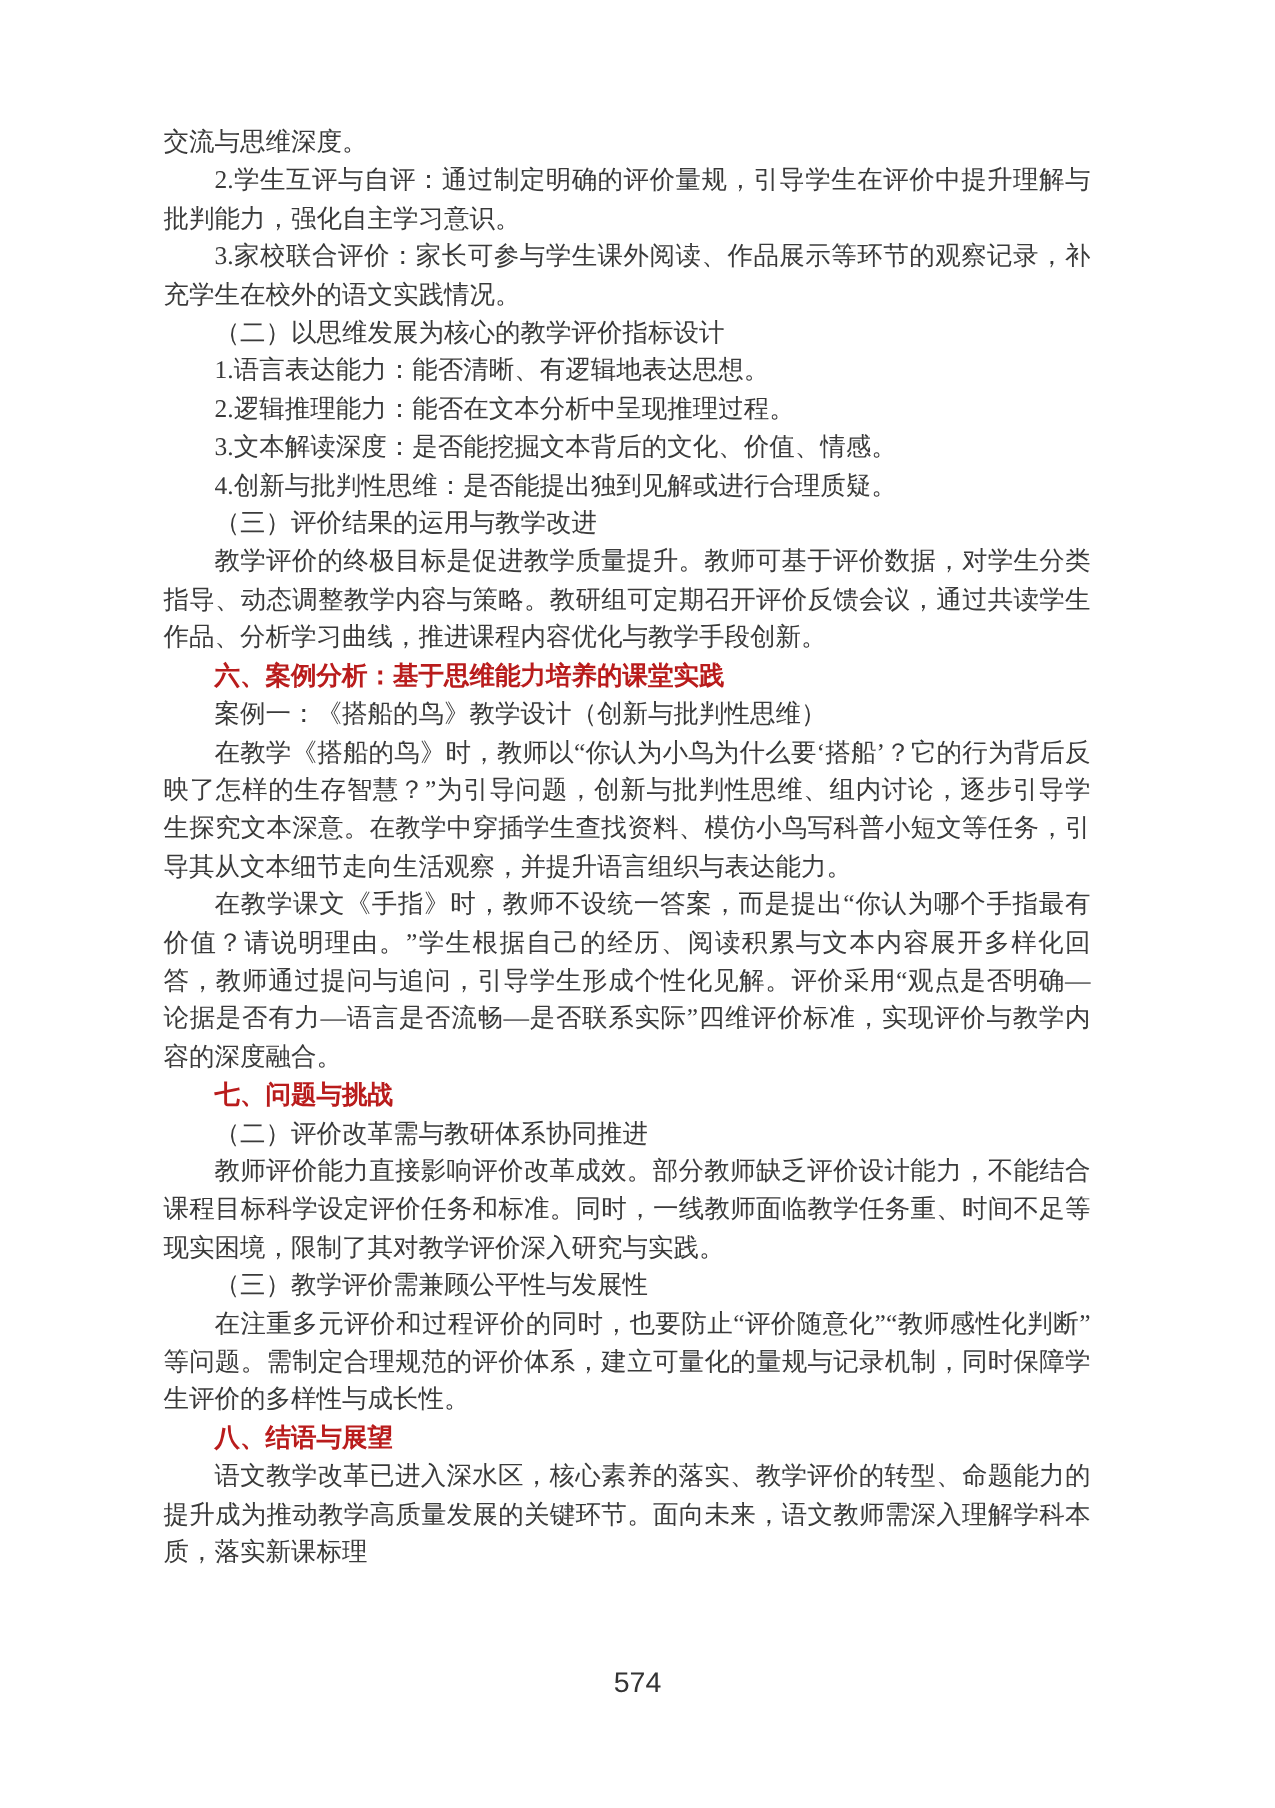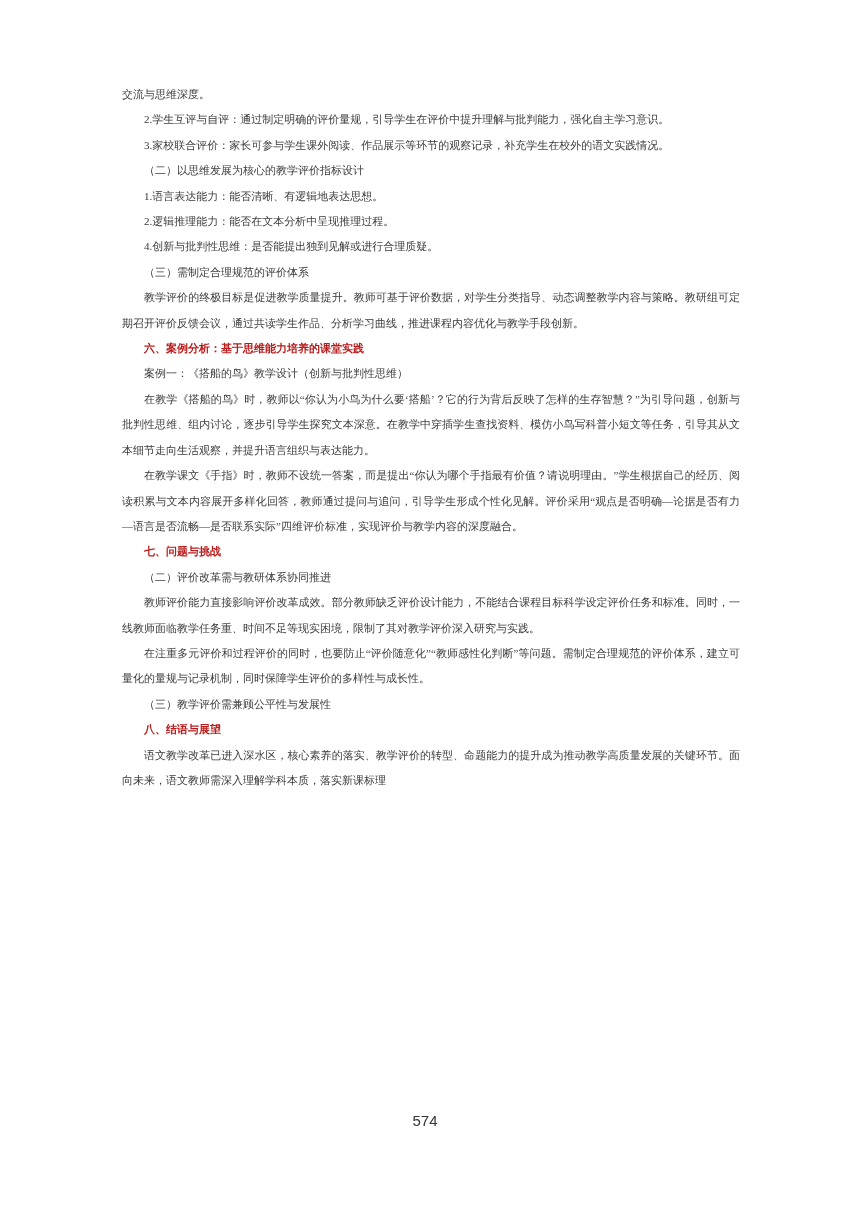--- a/index.html
+++ b/index.html
@@ -10,24 +10,24 @@
   .page {
     position: relative;
     width: 850px;
     height: 1205px;
     background: #ffffff;
     overflow: hidden;
     font-family: "Liberation Serif", "DejaVu Serif", serif;
   }
   .doc-body {
     position: absolute;
-    left: 122px;
+    left: 109px;
     top: 82px;
     width: 618px;
-    font-size: 11px;
+    font-size: 17px;
     line-height: 25.4px;
     color: #3a3a3a;
     text-align: justify;
     text-justify: inter-ideograph;
   }
   .doc-body p {
     margin: 0;
     padding: 0;
   }
   .doc-body p.paragraph {
@@ -41,45 +41,46 @@
     font-weight: 700;
     color: #b91c1c;
     font-family: "Liberation Sans", "DejaVu Sans", sans-serif;
   }
   .page-footer {
     position: absolute;
     top: 1112px;
     left: 0;
     width: 100%;
     text-align: center;
-    font-size: 15px;
+    font-size: 19px;
     color: #333333;
     font-family: "Liberation Sans", "DejaVu Sans", sans-serif;
   }
 </style>
 </head>
 <body>
 
 <div class="page">
   <div class="doc-body" id="doc-body">
       <p class="continuation">交流与思维深度。</p>
       <p class="paragraph">2.学生互评与自评：通过制定明确的评价量规，引导学生在评价中提升理解与批判能力，强化自主学习意识。</p>
       <p class="paragraph">3.家校联合评价：家长可参与学生课外阅读、作品展示等环节的观察记录，补充学生在校外的语文实践情况。</p>
       <p class="paragraph">（二）以思维发展为核心的教学评价指标设计</p>
       <p class="paragraph">1.语言表达能力：能否清晰、有逻辑地表达思想。</p>
       <p class="paragraph">2.逻辑推理能力：能否在文本分析中呈现推理过程。</p>
+      <p class="paragraph">3.文本解读深度：是否能挖掘文本背后的文化、价值、情感。</p>
       <p class="paragraph">4.创新与批判性思维：是否能提出独到见解或进行合理质疑。</p>
-      <p class="paragraph">（三）需制定合理规范的评价体系</p>
+      <p class="paragraph">（三）评价结果的运用与教学改进</p>
       <p class="paragraph">教学评价的终极目标是促进教学质量提升。教师可基于评价数据，对学生分类指导、动态调整教学内容与策略。教研组可定期召开评价反馈会议，通过共读学生作品、分析学习曲线，推进课程内容优化与教学手段创新。</p>
       <p class="heading">六、案例分析：基于思维能力培养的课堂实践</p>
       <p class="paragraph">案例一：《搭船的鸟》教学设计（创新与批判性思维）</p>
       <p class="paragraph">在教学《搭船的鸟》时，教师以“你认为小鸟为什么要‘搭船’？它的行为背后反映了怎样的生存智慧？”为引导问题，创新与批判性思维、组内讨论，逐步引导学生探究文本深意。在教学中穿插学生查找资料、模仿小鸟写科普小短文等任务，引导其从文本细节走向生活观察，并提升语言组织与表达能力。</p>
       <p class="paragraph">在教学课文《手指》时，教师不设统一答案，而是提出“你认为哪个手指最有价值？请说明理由。”学生根据自己的经历、阅读积累与文本内容展开多样化回答，教师通过提问与追问，引导学生形成个性化见解。评价采用“观点是否明确—论据是否有力—语言是否流畅—是否联系实际”四维评价标准，实现评价与教学内容的深度融合。</p>
       <p class="heading">七、问题与挑战</p>
       <p class="paragraph">（二）评价改革需与教研体系协同推进</p>
       <p class="paragraph">教师评价能力直接影响评价改革成效。部分教师缺乏评价设计能力，不能结合课程目标科学设定评价任务和标准。同时，一线教师面临教学任务重、时间不足等现实困境，限制了其对教学评价深入研究与实践。</p>
+      <p class="paragraph">（三）教学评价需兼顾公平性与发展性</p>
       <p class="paragraph">在注重多元评价和过程评价的同时，也要防止“评价随意化”“教师感性化判断”等问题。需制定合理规范的评价体系，建立可量化的量规与记录机制，同时保障学生评价的多样性与成长性。</p>
-      <p class="paragraph">（三）教学评价需兼顾公平性与发展性</p>
       <p class="heading">八、结语与展望</p>
       <p class="paragraph">语文教学改革已进入深水区，核心素养的落实、教学评价的转型、命题能力的提升成为推动教学高质量发展的关键环节。面向未来，语文教师需深入理解学科本质，落实新课标理</p>
     </div>
   <div class="page-footer">574</div>
 </div>
 
 </body></html>

